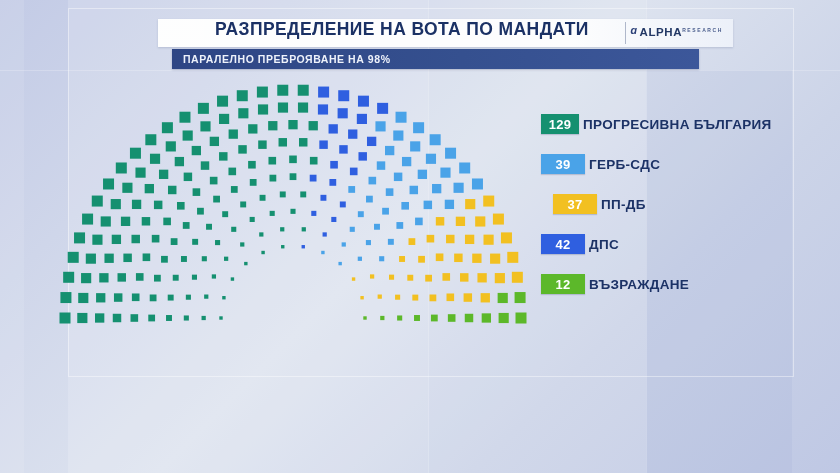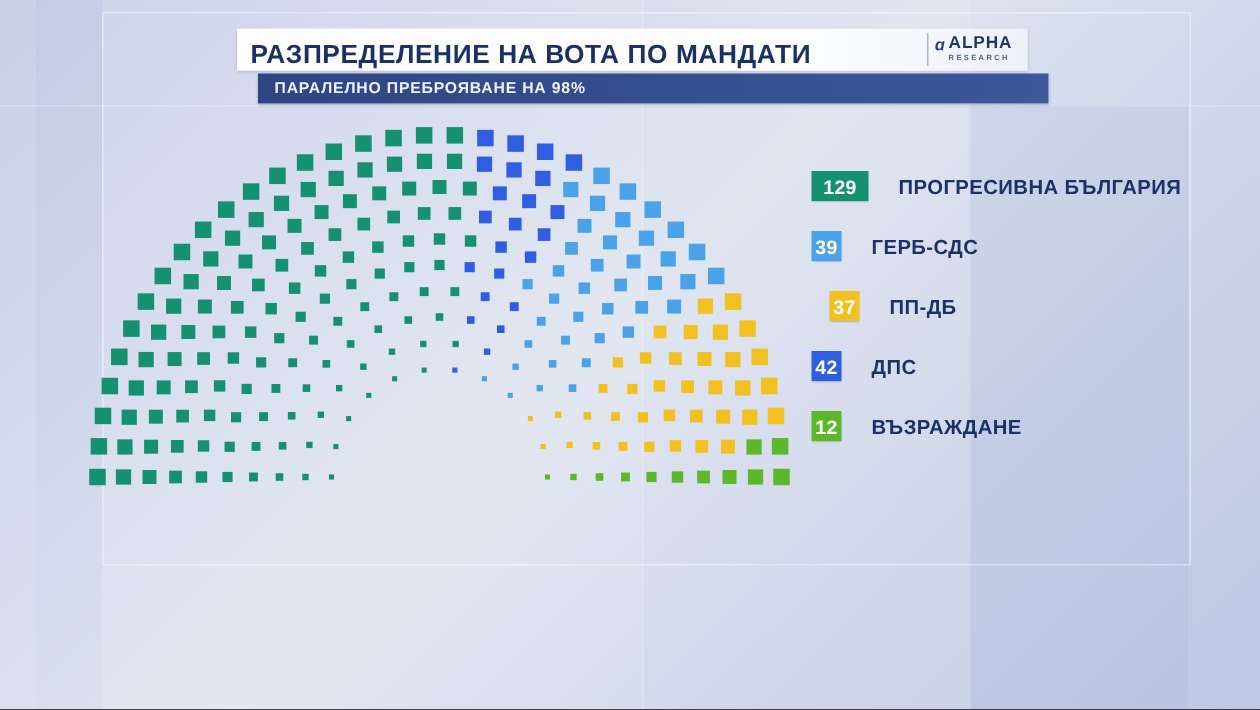--- a/index.html
+++ b/index.html
@@ -37,22 +37,23 @@
 
   
   #title-bar {
     position: absolute;
     left: 158px;
     top: 19px;
     width: 527px;
     height: 28px;
     background: linear-gradient(90deg, rgba(255,255,255,0.97) 0%, rgba(255,255,255,0.93) 72%, rgba(238,242,250,0.92) 100%);
     display: flex;
-    align-items: flex-end;
+    align-items: flex-start;
     box-shadow: 0 1px 2px rgba(40,55,100,0.18);
+    padding-left: 48px;
   }
   #title-text {
     color: #1b3165;
     font-size: 17.5px;
     font-weight: bold;
     letter-spacing: 0.4px;
     margin-left: 9px;
     white-space: nowrap;
   }
   #logo {
@@ -66,21 +67,21 @@
     padding: 0 4px;
     border-left: 1px solid rgba(40,60,110,0.35);
   }
   #logo-mark {
     font-size: 16px;
     font-weight: bold;
     font-style: italic;
     color: #2a3f77;
     line-height: 1;
   }
-  #logo-words { display: flex; flex-direction: column; line-height: 1; }
+  #logo-words { display: flex; flex-direction: row; line-height: 1; }
   #logo-alpha {
     font-size: 11.5px;
     font-weight: bold;
     color: #223764;
     letter-spacing: 0.6px;
   }
   #logo-research {
     font-size: 5px;
     font-weight: bold;
     color: #4a5d8c;
@@ -123,35 +124,35 @@
     left: 541px;
     top: 104px;
     width: 262px;
   }
   .legend-row {
     display: flex;
     align-items: center;
     height: 40px;
   }
   .legend-swatch {
-    width: 20px;
+    width: 44px;
     height: 20px;
     display: flex;
     align-items: center;
     justify-content: center;
     color: #ffffff;
     font-size: 13px;
     font-weight: bold;
     letter-spacing: 0.2px;
     flex: none;
     box-shadow: 0 1px 1px rgba(40,55,100,0.20);
   }
   .legend-swatch.wide { width: 38px; }
   .legend-label {
-    margin-left: 20px;
+    margin-left: 4px;
     color: #1c3266;
     font-size: 13.5px;
     font-weight: bold;
     letter-spacing: 0.3px;
     white-space: nowrap;
   }
 </style>
 </head>
 <body>
 

